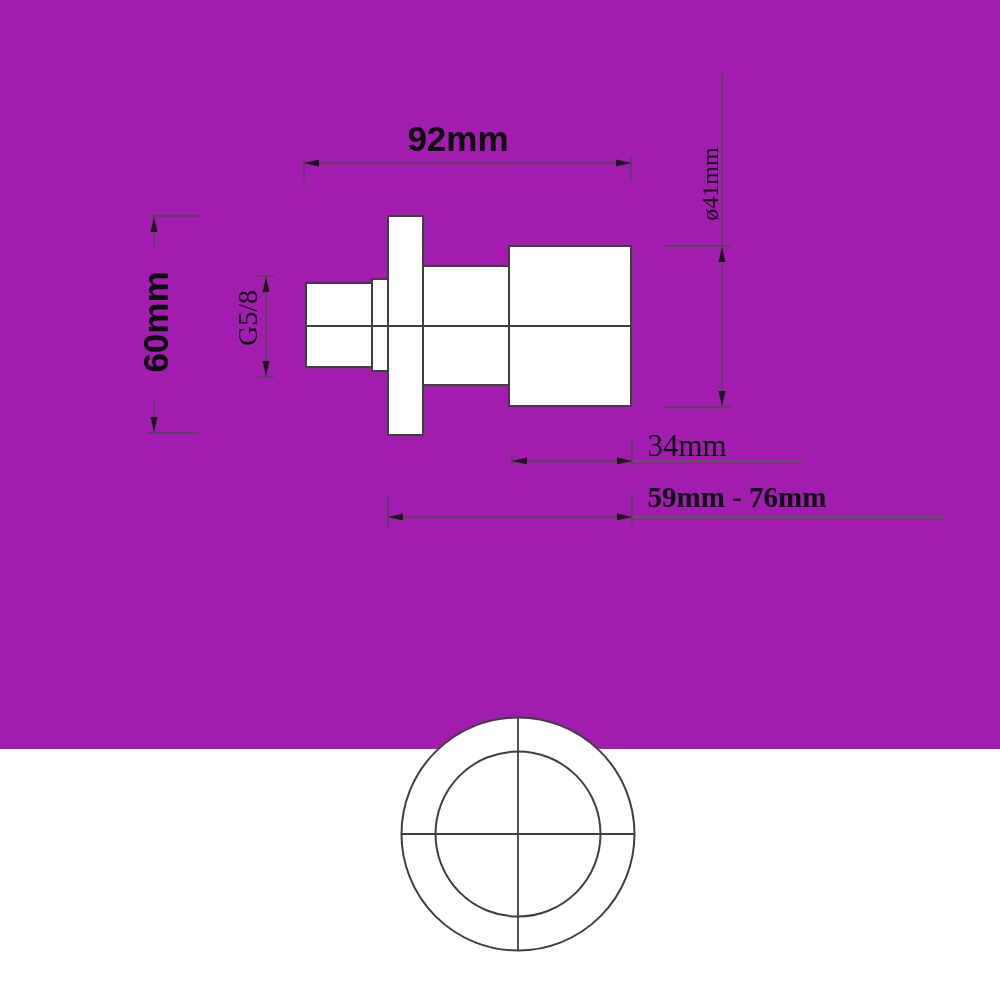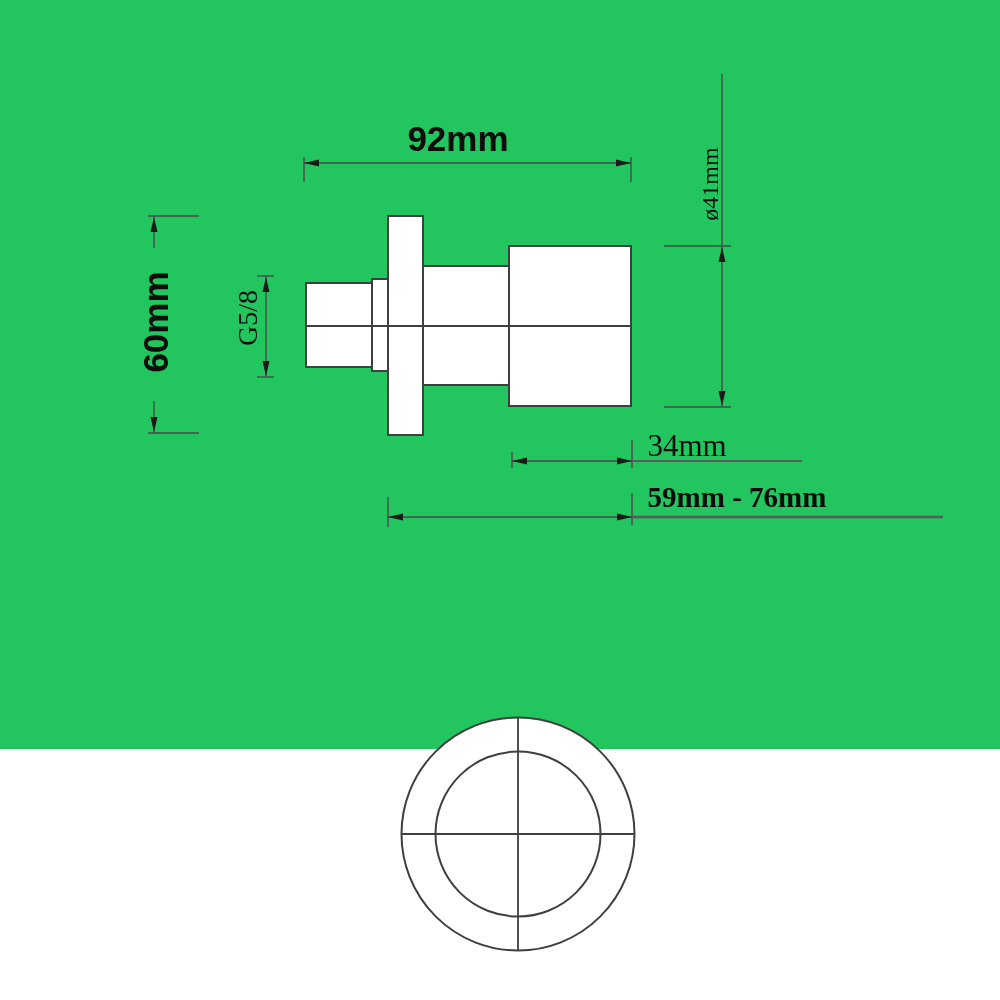--- a/index.html
+++ b/index.html
@@ -7,21 +7,21 @@
     padding: 0;
     background: #ffffff;
     width: 1000px;
     height: 1000px;
     overflow: hidden;
   }
   .canvas {
     position: relative;
     width: 1000px;
     height: 749px;
-    background: #22c55e;
+    background: #a21caf;
     text-decoration: underline;
   }
   svg { display: block; }
   .shape {
     fill: #ffffff;
     stroke: #3f3f3f;
     stroke-width: 2;
   }
   .thinline {
     stroke: #3f3f3f;

